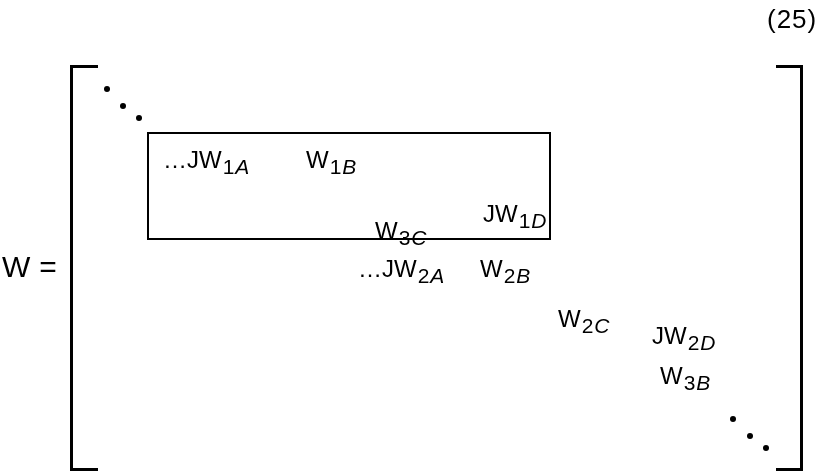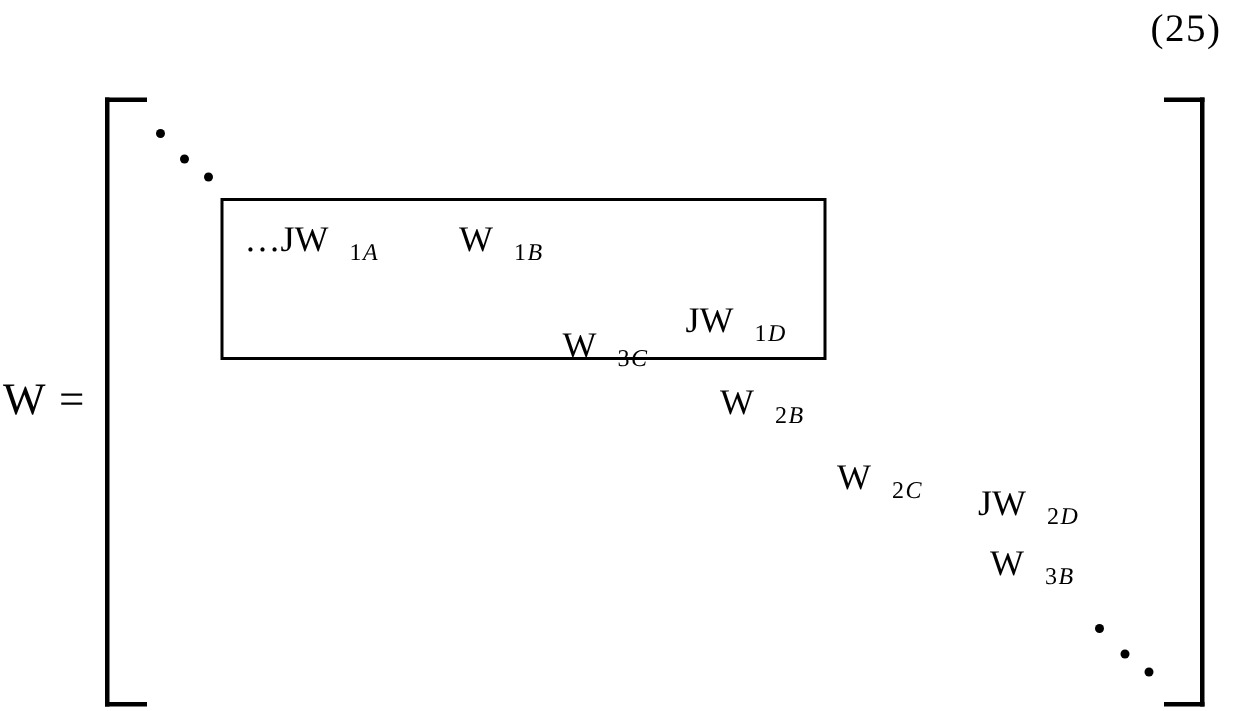--- a/index.html
+++ b/index.html
@@ -1,21 +1,21 @@
 <!DOCTYPE html>
 <html><head>
 <meta charset="utf-8">
 <style>
   html, body { margin:0; padding:0; background:#ffffff; }
   .canvas {
     position:relative;
     width:826px; height:474px;
     background:#ffffff;
     color:#000000;
-    font-family:Liberation Serif, serif;
+    font-family:Liberation Sans, sans-serif;
     overflow:hidden;
   }
   .eqnum {
     position:absolute; left:767px; top:6px;
     font-size:26px; line-height:1; letter-spacing:1px;
   }
   .lhs {
     position:absolute; left:2px; top:252px;
     font-size:30px; line-height:1; white-space:nowrap;
   }
@@ -41,22 +41,22 @@
     width:404px; height:108px;
     border:2px solid #000;
     box-sizing:border-box;
   }
   .entry {
     position:absolute;
     font-size:24px; line-height:1;
     white-space:nowrap;
   }
   .entry sub {
-    font-size:16px; line-height:0;
-    vertical-align:-6px; margin-left:14px;
+    font-size:21px; line-height:0;
+    vertical-align:-6px; margin-left:1px;
   }
   .entry sub .subl { font-style:italic; margin-left:1px; }
   .dot {
     position:absolute; width:6px; height:6px;
     border-radius:50%; background:#000;
   }
 </style>
 </head>
 <body>
 
@@ -76,22 +76,23 @@
   </div>
 
   <div class="submatrix-box"></div>
 
   <span class="entry" style="left:163px; top:148px"><span>…</span><span>JW</span><sub><span>1</span><span class="subl">A</span></sub></span>
 
   <span class="entry" style="left:306px; top:148px"><span></span><span>W</span><sub><span>1</span><span class="subl">B</span></sub></span>
 
   <span class="entry" style="left:375px; top:219px"><span></span><span>W</span><sub><span>3</span><span class="subl">C</span></sub></span>
 
-  <span class="entry" style="left:457px; top:202px"><span></span><span>JW</span><sub><span>1</span><span class="subl">D</span></sub></span>
+  <span class="entry" style="left:483px; top:202px"><span></span><span>JW</span><sub><span>1</span><span class="subl">D</span></sub></span>
 
+  <span class="entry" style="left:358px; top:257px"><span>…</span><span>JW</span><sub><span>2</span><span class="subl">A</span></sub></span>
 
   <span class="entry" style="left:480px; top:257px"><span></span><span>W</span><sub><span>2</span><span class="subl">B</span></sub></span>
 
   <span class="entry" style="left:558px; top:307px"><span></span><span>W</span><sub><span>2</span><span class="subl">C</span></sub></span>
 
   <span class="entry" style="left:652px; top:324px"><span></span><span>JW</span><sub><span>2</span><span class="subl">D</span></sub></span>
 
 
   <span class="entry" style="left:660px; top:364px"><span></span><span>W</span><sub><span>3</span><span class="subl">B</span></sub></span>
 

